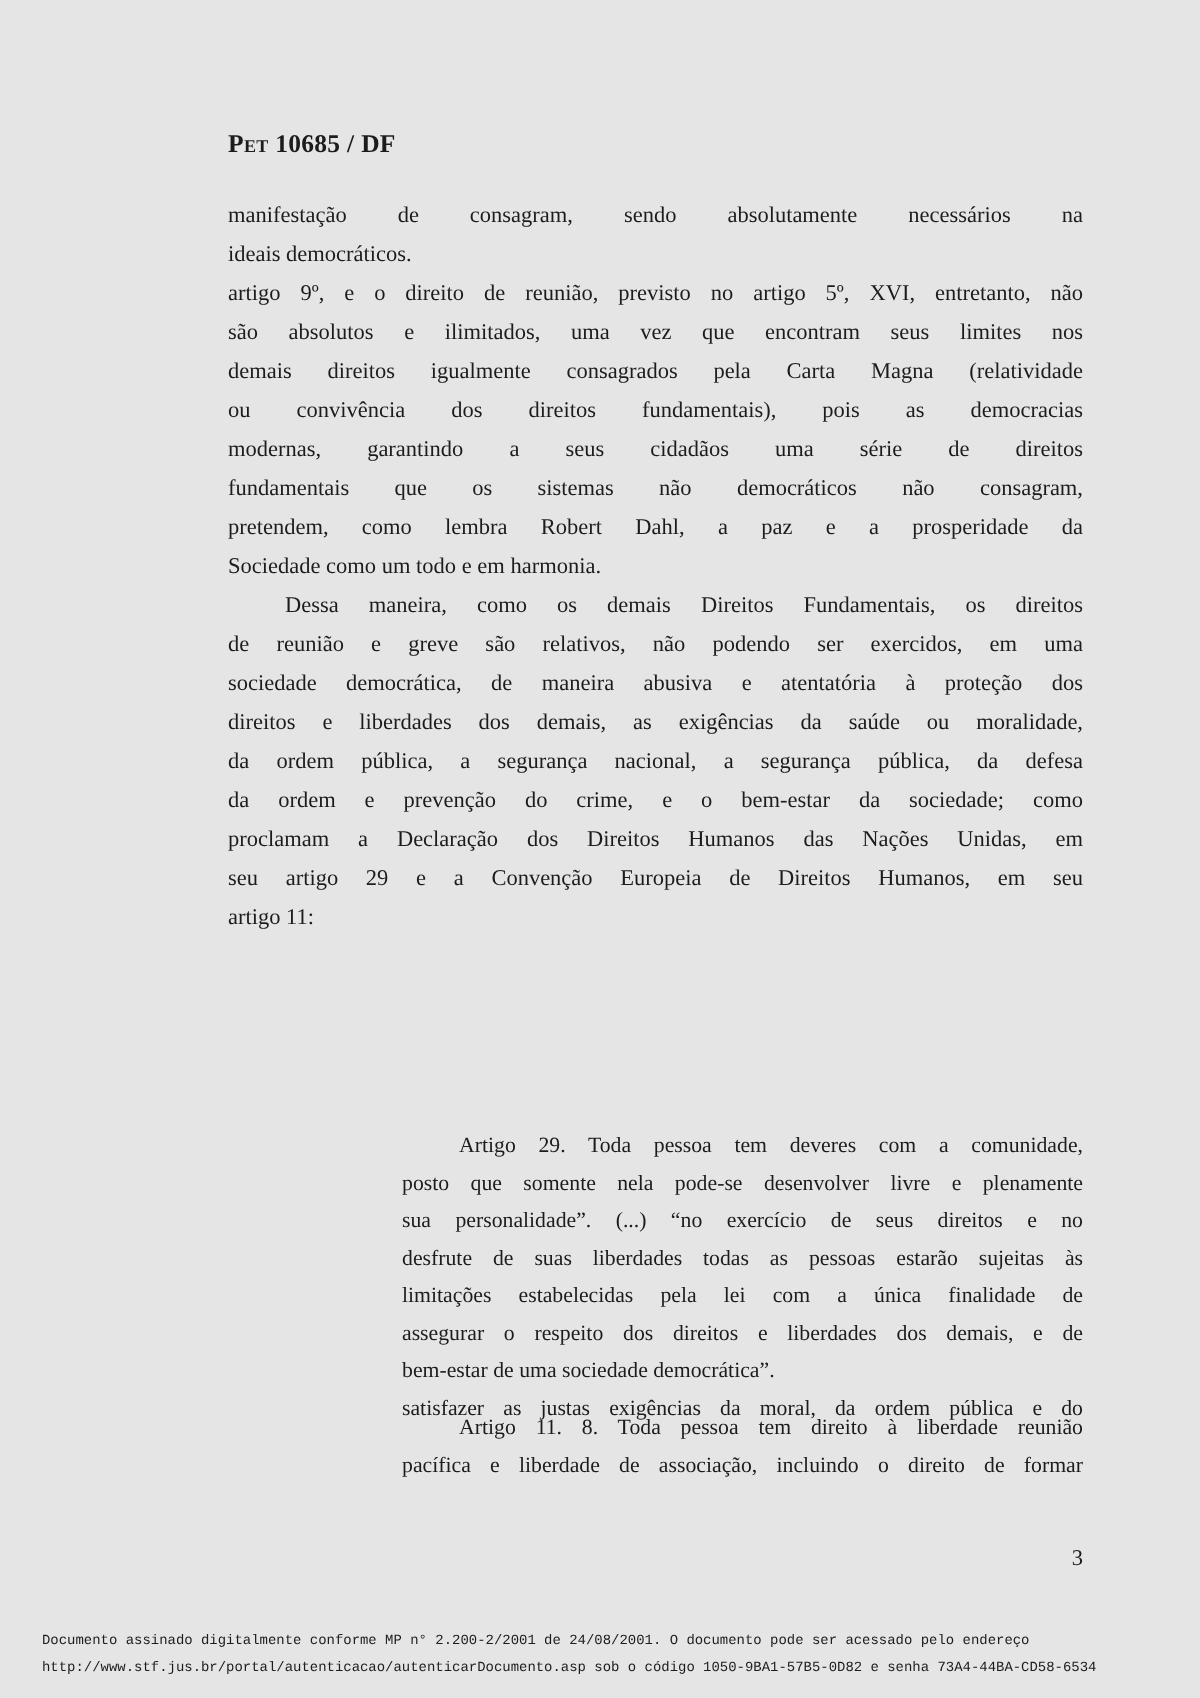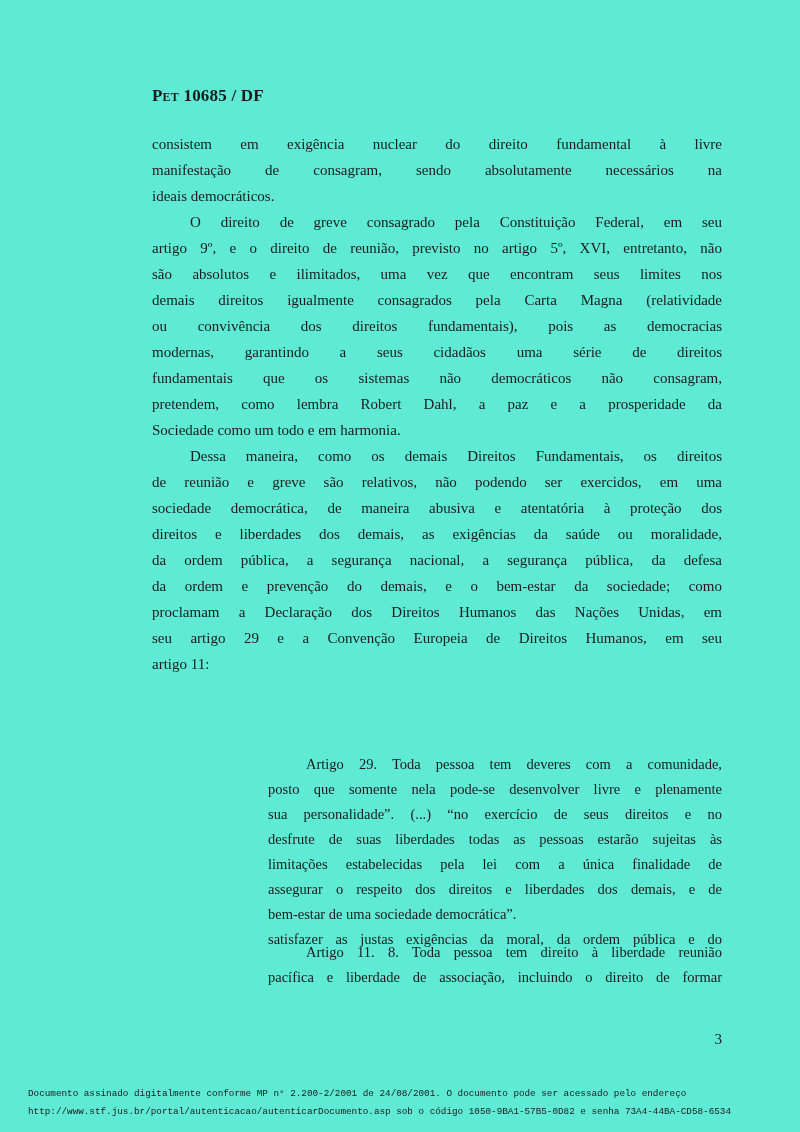--- a/index.html
+++ b/index.html
@@ -7,21 +7,21 @@
     padding: 0;
     width: 800px;
     height: 1132px;
     background: #ffffff;
     overflow: hidden;
   }
   .page {
     position: relative;
     width: 800px;
     height: 1132px;
-    background: #5eead4;
+    background: #e5e5e5;
     color: #1c1c1c;
     font-family: "Liberation Serif", "DejaVu Serif", serif;
   }
   .doc-header {
     position: absolute;
     left: 152px;
     top: 86px;
     font-size: 17px;
     font-weight: bold;
     font-variant: small-caps;
@@ -78,38 +78,36 @@
   }
 </style>
 </head>
 <body>
 
 <div class="page">
 
   <div class="doc-header">Pet 10685 / DF</div>
 
   <div class="body-col" id="body-col">
-      <div class="line">consistem em exigência nuclear do direito fundamental à livre</div>
       <div class="line">manifestação de consagram, sendo absolutamente necessários na</div>
       <div class="line lastline">ideais democráticos.</div>
-      <div class="line indent">O direito de greve consagrado pela Constituição Federal, em seu</div>
       <div class="line">artigo 9º, e o direito de reunião, previsto no artigo 5º, XVI, entretanto, não</div>
       <div class="line">são absolutos e ilimitados, uma vez que encontram seus limites nos</div>
       <div class="line">demais direitos igualmente consagrados pela Carta Magna (relatividade</div>
       <div class="line">ou convivência dos direitos fundamentais), pois as democracias</div>
       <div class="line">modernas, garantindo a seus cidadãos uma série de direitos</div>
       <div class="line">fundamentais que os sistemas não democráticos não consagram,</div>
       <div class="line">pretendem, como lembra Robert Dahl, a paz e a prosperidade da</div>
       <div class="line lastline">Sociedade como um todo e em harmonia.</div>
       <div class="line indent">Dessa maneira, como os demais Direitos Fundamentais, os direitos</div>
       <div class="line">de reunião e greve são relativos, não podendo ser exercidos, em uma</div>
       <div class="line">sociedade democrática, de maneira abusiva e atentatória à proteção dos</div>
       <div class="line">direitos e liberdades dos demais, as exigências da saúde ou moralidade,</div>
       <div class="line">da ordem pública, a segurança nacional, a segurança pública, da defesa</div>
-      <div class="line">da ordem e prevenção do demais, e o bem-estar da sociedade; como</div>
+      <div class="line">da ordem e prevenção do crime, e o bem-estar da sociedade; como</div>
       <div class="line">proclamam a Declaração dos Direitos Humanos das Nações Unidas, em</div>
       <div class="line">seu artigo 29 e a Convenção Europeia de Direitos Humanos, em seu</div>
       <div class="line lastline">artigo 11:</div>
     </div>
 
   <div class="quote-col" id="quote-1">
       <div class="line indent">Artigo 29. Toda pessoa tem deveres com a comunidade,</div>
       <div class="line">posto que somente nela pode-se desenvolver livre e plenamente</div>
       <div class="line">sua personalidade”. (...) “no exercício de seus direitos e no</div>
       <div class="line">desfrute de suas liberdades todas as pessoas estarão sujeitas às</div>

